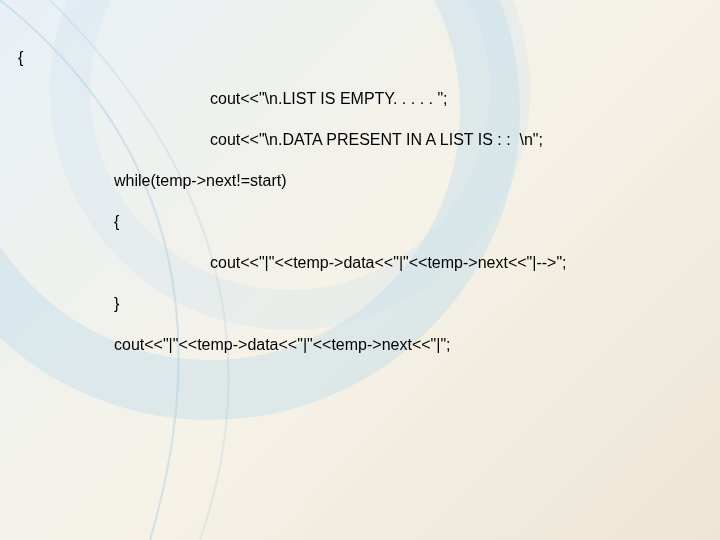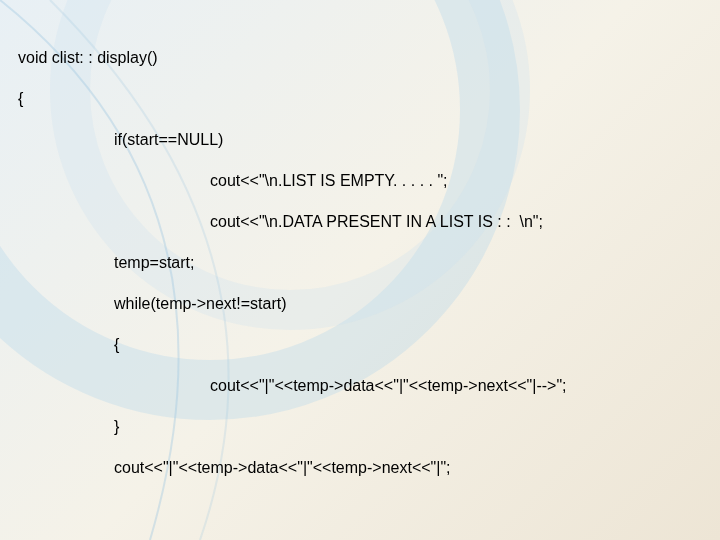--- a/index.html
+++ b/index.html
@@ -16,26 +16,23 @@
 <body>
 
 <div class="bg-arc1"></div>
 <div class="bg-arc2"></div>
 <svg class="bg-curve" viewBox="0 0 720 540">
   <path d="M 0 0 Q 250 200 150 540" stroke="rgba(160,200,225,0.4)" stroke-width="2" fill="none"></path>
   <path d="M 50 0 Q 300 250 200 540" stroke="rgba(160,200,225,0.25)" stroke-width="2" fill="none"></path>
 </svg>
 
 <div class="code">
-<span class="line">void clist: : display()</span>
 <span class="line">{</span>
-<span class="line i1">if(start==NULL)</span>
 <span class="line i2">cout&lt;&lt;"\n.LIST IS EMPTY. . . . . ";</span>
 <span class="line i2">cout&lt;&lt;"\n.DATA PRESENT IN A LIST IS : :  \n";</span>
-<span class="line i1">temp=start;</span>
 <span class="line i1">while(temp-&gt;next!=start)</span>
 <span class="line i1">{</span>
 <span class="line i2">cout&lt;&lt;"|"&lt;&lt;temp-&gt;data&lt;&lt;"|"&lt;&lt;temp-&gt;next&lt;&lt;"|--&gt;";</span>
 <span class="line i1">}</span>
 <span class="line i1">cout&lt;&lt;"|"&lt;&lt;temp-&gt;data&lt;&lt;"|"&lt;&lt;temp-&gt;next&lt;&lt;"|";</span>
 
 
 
 
 

